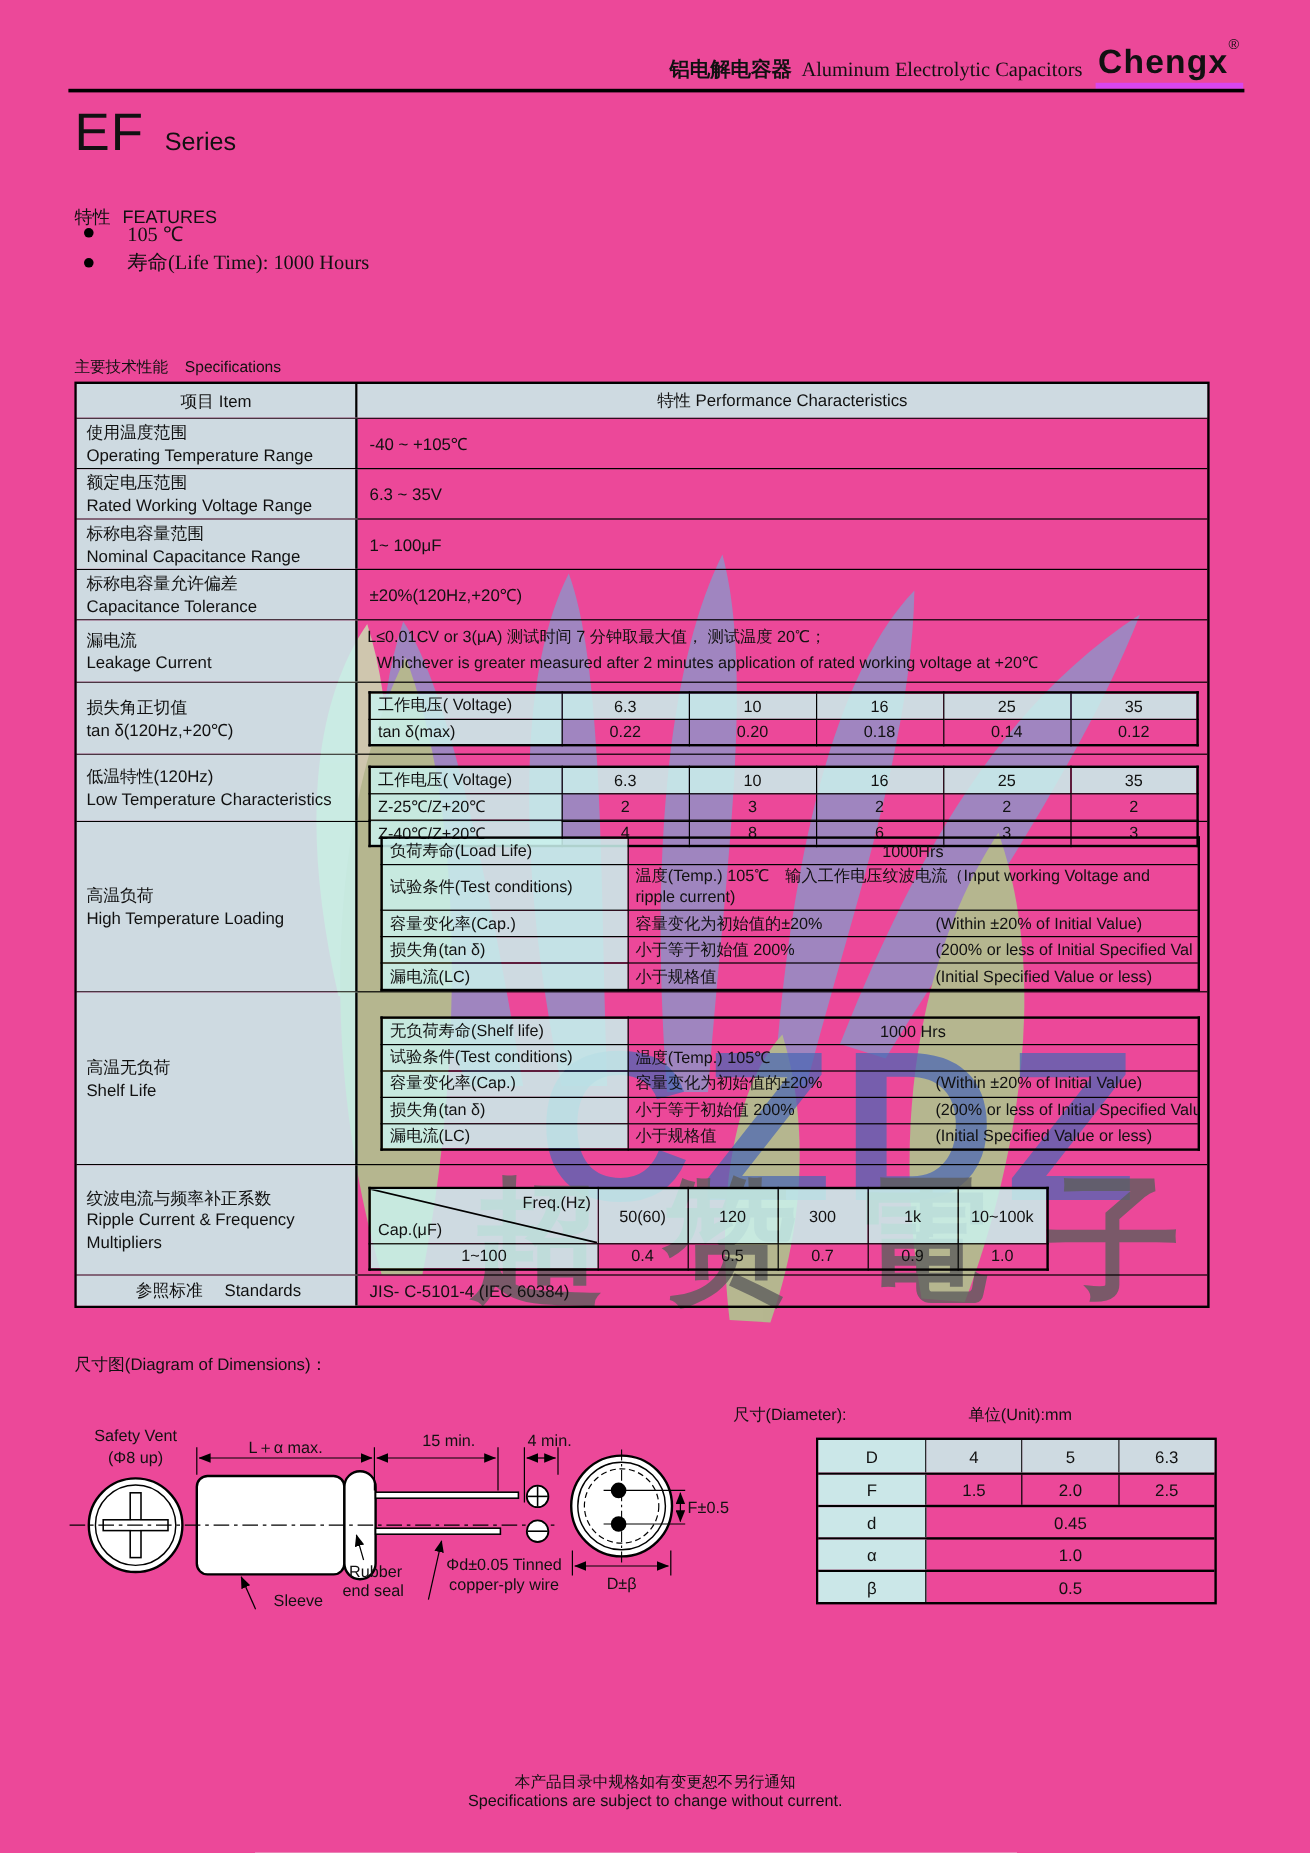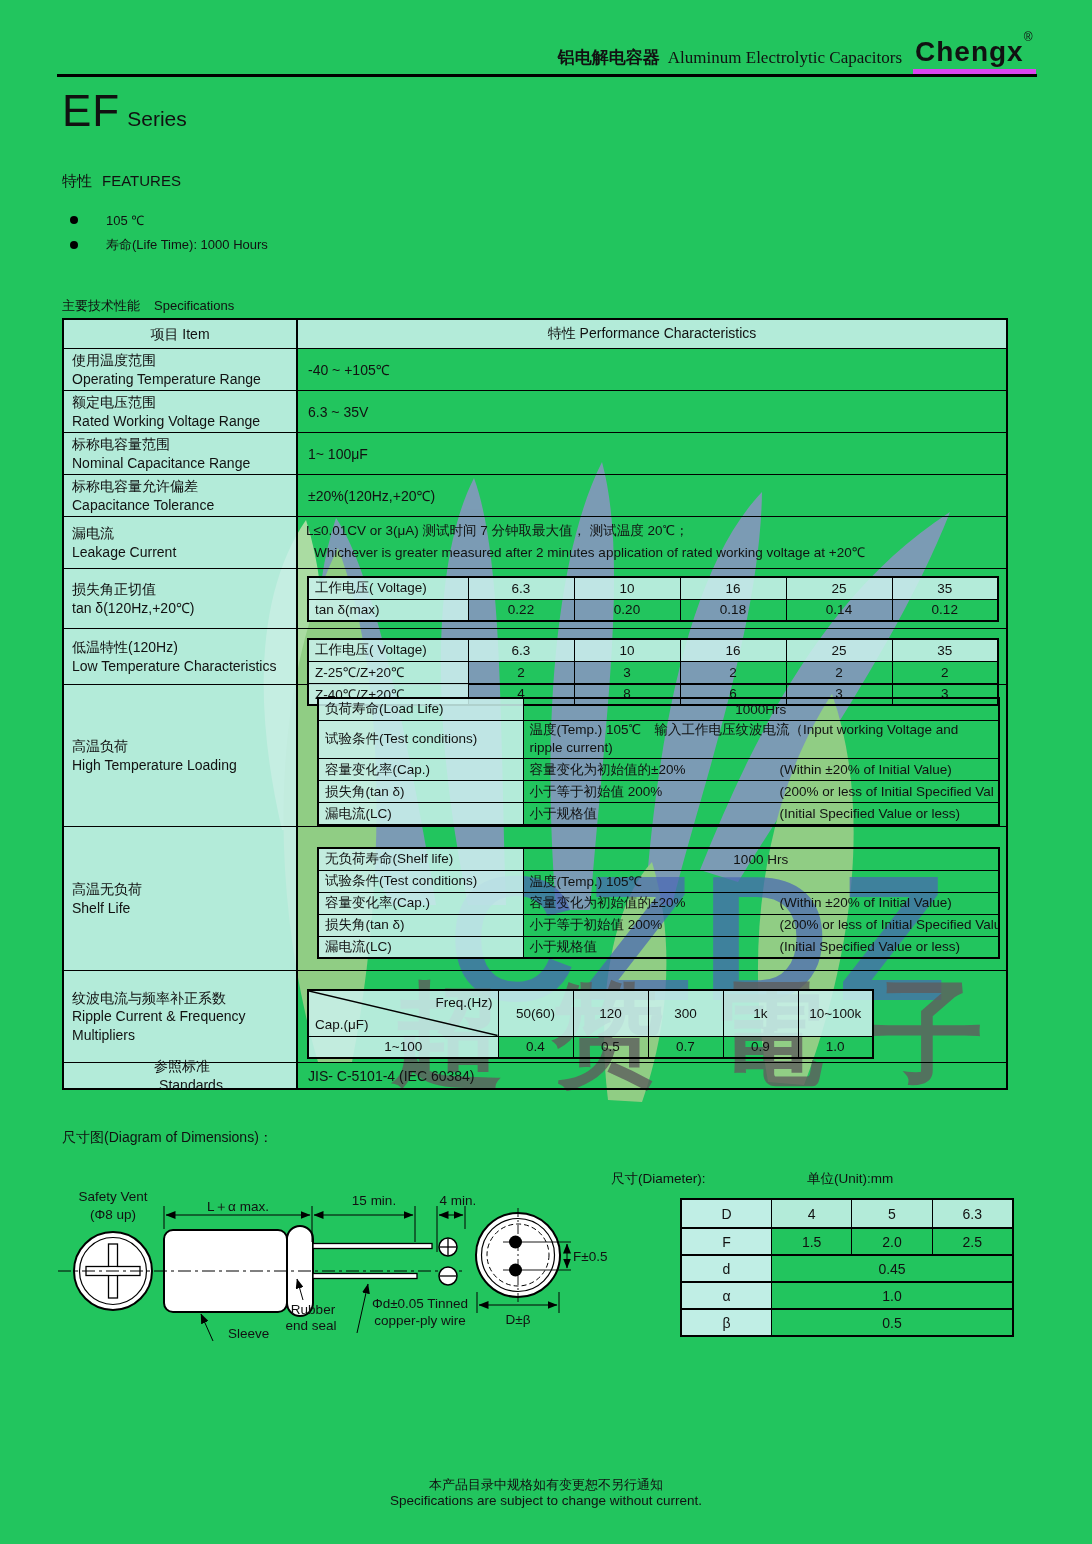--- a/index.html
+++ b/index.html
@@ -1,32 +1,32 @@
 <!DOCTYPE html>
 <html><head>
 <meta charset="utf-8">
 <style>
   html,body{margin:0;padding:0;background:#e8e8e8;}
-  .page{position:relative;width:1092px;height:1544px;background:#22c55e;margin:0 auto;
+  .page{position:relative;width:1092px;height:1544px;background:#ec4899;margin:0 auto;
         font-family:"Liberation Sans",sans-serif;color:#111;overflow:hidden;}
   
   .hdr-title{position:absolute;top:46px;right:190px;font-family:"Liberation Serif",serif;
              font-size:17px;white-space:nowrap;}
   .hdr-title .cn{font-weight:bold;margin-right:8px;}
   .logo{position:absolute;top:36px;left:913px;font-size:28px;font-weight:900;letter-spacing:1px;
         border-bottom:5px solid #d946ef;padding:0 2px 1px 2px;font-family:"Liberation Sans",sans-serif;}
   .logo sup{font-size:12px;font-weight:400;position:relative;top:-10px;}
   .hdr-rule{position:absolute;top:74px;left:57px;width:980px;height:3px;background:#000;}
   
   .series-title{position:absolute;top:86px;left:62px;}
   .series-title .ef{font-size:44px;font-weight:500;letter-spacing:1px;}
-  .series-title .sfx{font-size:21px;margin-left:7px;}
+  .series-title .sfx{font-size:21px;margin-left:17px;}
   .feat-head{position:absolute;top:172px;left:62px;font-size:15px;}
   .feat-head .en{margin-left:10px;}
-  .features{position:absolute;top:208px;left:62px;font-size:13px;}
+  .features{position:absolute;top:182px;left:62px;font-size:17px;font-family:Liberation Serif, serif;}
   .feat-item{height:24.5px;display:flex;align-items:center;}
   .dot{width:8px;height:8px;border-radius:50%;background:#000;display:inline-block;
        margin:0 28px 0 8px;flex:0 0 8px;}
   .spec-head{position:absolute;top:297px;left:62px;font-size:13px;}
   .spec-head .en{margin-left:14px;}
   
   .wm{position:absolute;left:0;top:440px;z-index:1;}
   
   .spec-table{position:absolute;left:62px;top:318px;width:946px;border:2px solid #000;z-index:2;
               box-sizing:border-box;}
@@ -54,21 +54,21 @@
   .t7{margin:9px 0 0 9px;width:690px;}
   .t8{margin:12px 16px 0 19px;width:681px;}
   .t9{margin:20px 0 0 19px;width:681px;}
   .t10{margin:18px 0 0 9px;width:565px;}
   .cnspan{display:inline-block;min-width:250px;}
   .condline{line-height:1.4;}
   .diagcell{position:relative;padding:0 !important;height:46px;}
   .diagcell svg{position:absolute;left:0;top:0;width:100%;height:100%;}
   .freq-lab{position:absolute;top:4px;right:5px;font-size:13.5px;}
   .cap-lab{position:absolute;bottom:4px;left:6px;font-size:13.5px;}
-  .std-left{display:flex;flex-direction:column;align-items:center;}
+  .std-left{display:flex;flex-direction:row;align-items:center;}
   .std-left .en{margin-left:18px;}
   
   .dim-head{position:absolute;top:1129px;left:62px;font-size:14px;z-index:2;}
   .dimtab-caps{position:absolute;top:1170px;left:0;width:1092px;font-size:13.5px;z-index:2;}
   .dimtab-caps .l{position:absolute;left:611px;}
   .dimtab-caps .r{position:absolute;left:807px;}
   .dim-table{position:absolute;left:680px;top:1198px;width:330px;border:2px solid #000;
              box-sizing:content-box;z-index:2;}
   .drow{display:flex;height:27px;border-top:2px solid #000;box-sizing:border-box;}
   .drow:first-child{border-top:none;}

